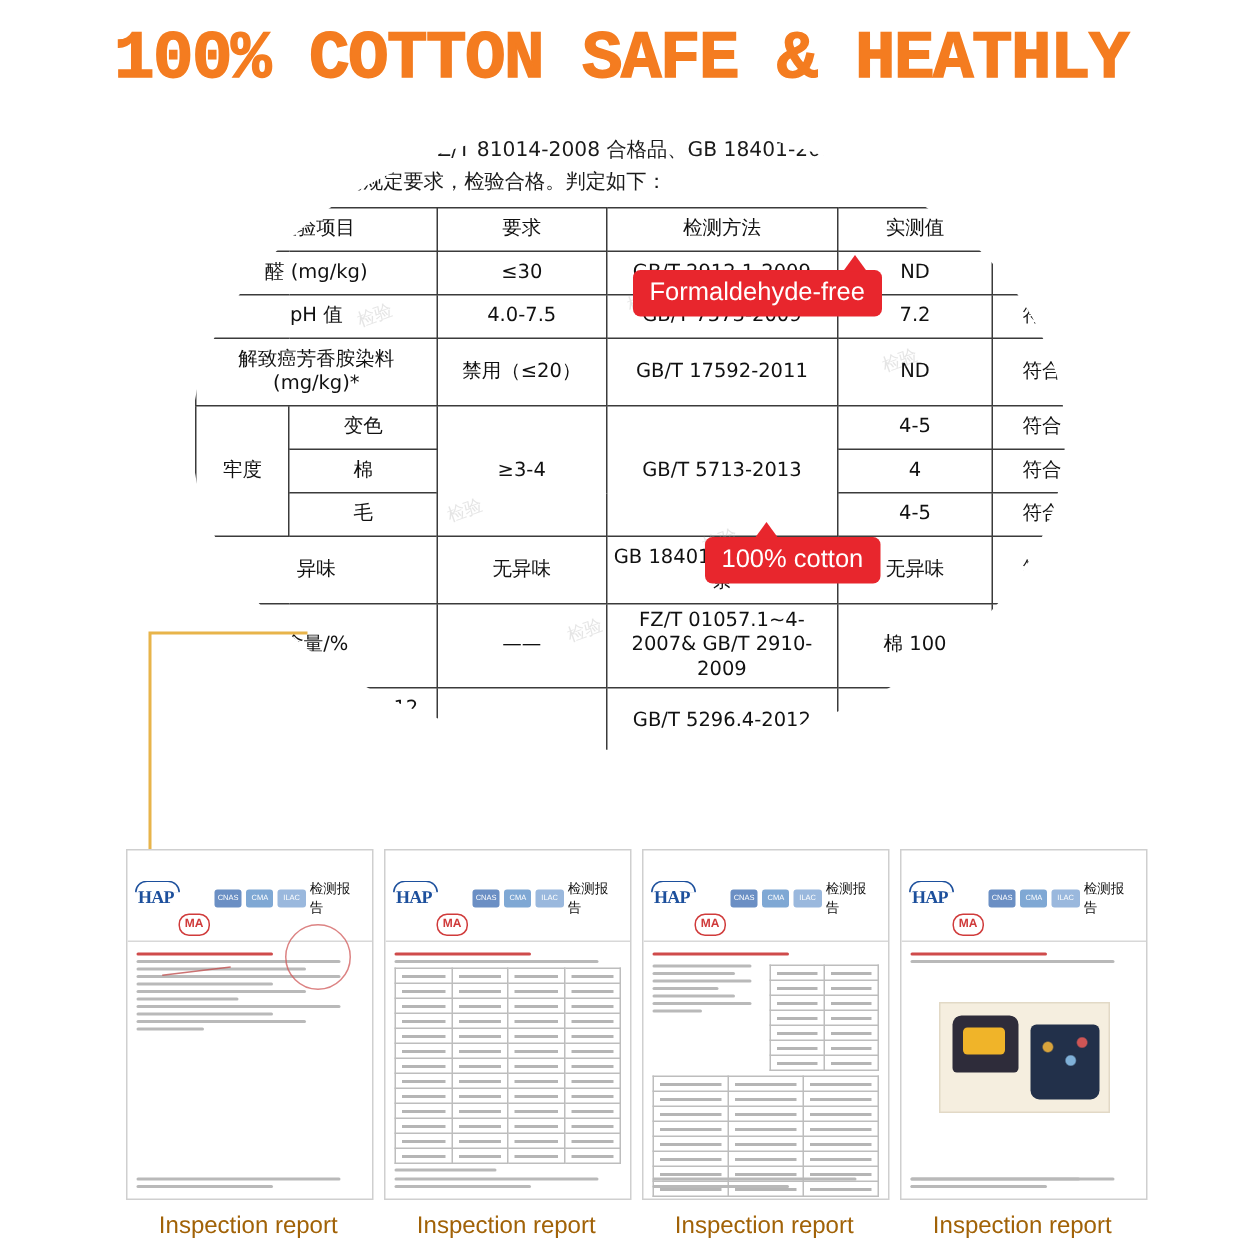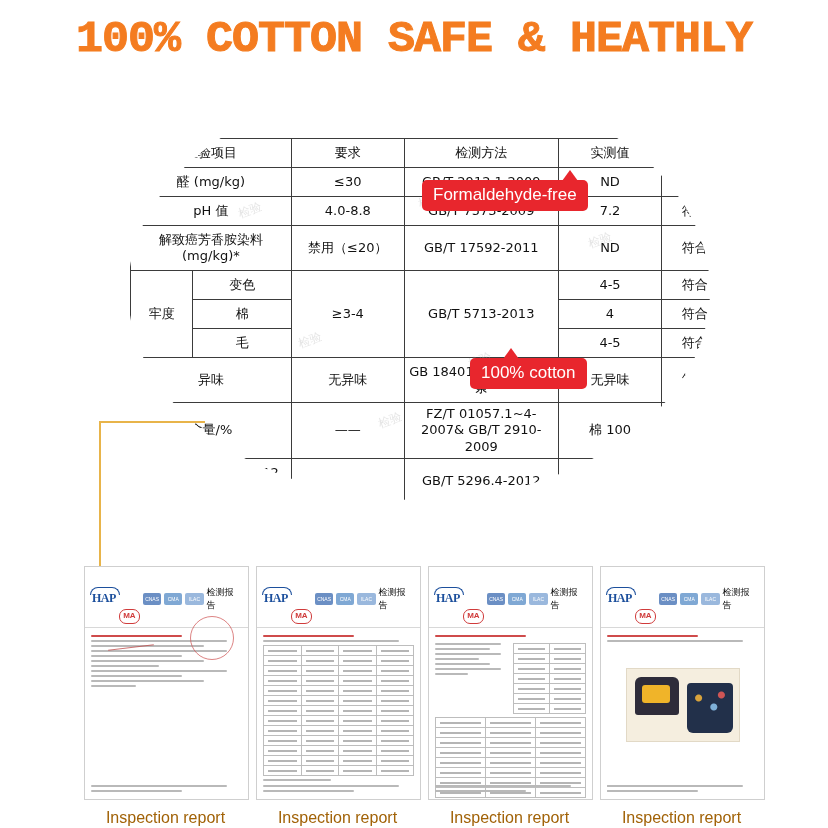--- a/index.html
+++ b/index.html
@@ -311,20 +311,24 @@
   }
 </style>
 </head>
 <body>
 
 <div class="headline">100% COTTON SAFE &amp; HEATHLY</div>
 
 <div class="magnifier">
   <div class="magnifier-inner">
 
+    <div class="cert-head">
+      <div>检验，所测项目符合 FZ/T 81014-2008 合格品、GB 18401-2010 A 类和</div>
+      <div class="l2">-2012 标准的规定要求，检验合格。判定如下：</div>
+    </div>
 
     <table class="cert">
       <tbody>
           <tr>
         <td class="c1" colspan="2">检验项目</td>
         <td class="c2">要求</td>
         <td class="c3">检测方法</td>
         <td class="c4">实测值</td>
         <td class="c5">单项评定</td>
       </tr>
@@ -332,21 +336,21 @@
       <tr>
         <td colspan="2">醛 (mg/kg)</td>
         <td>≤30</td>
         <td>GB/T 2912.1-2009</td>
         <td>ND</td>
         <td>符合</td>
       </tr>
 
       <tr>
         <td colspan="2">pH 值</td>
-        <td>4.0-8.8</td>
+        <td>4.0-7.5</td>
         <td>GB/T 7573-2009</td>
         <td>7.2</td>
         <td>符合</td>
       </tr>
 
       <tr>
         <td class="tall" colspan="2">解致癌芳香胺染料 (mg/kg)*</td>
         <td class="tall">禁用（≤20）</td>
         <td class="tall">GB/T 17592-2011</td>
         <td class="tall">ND</td>

